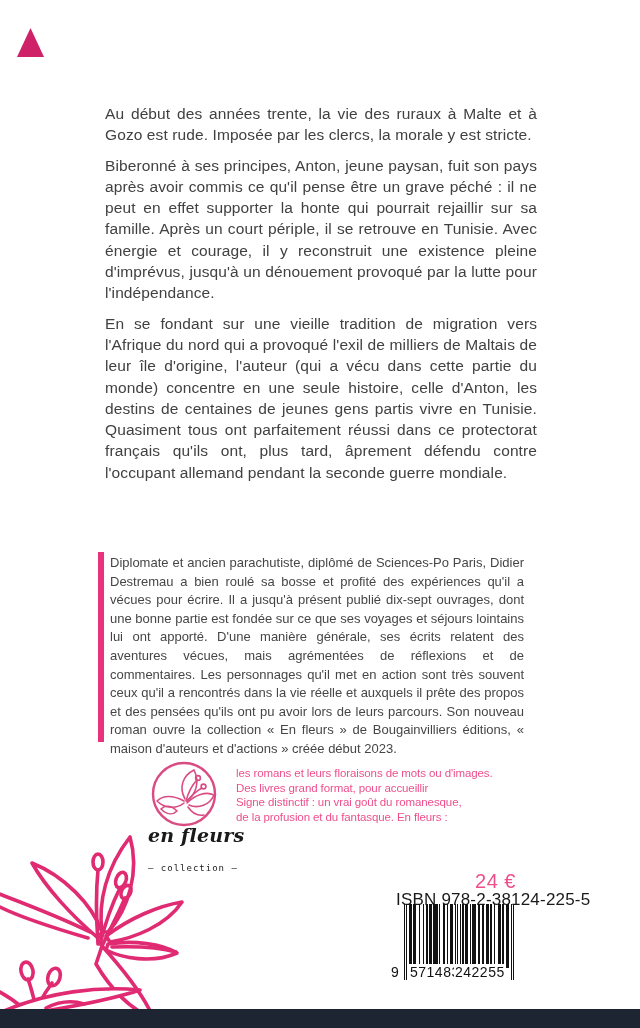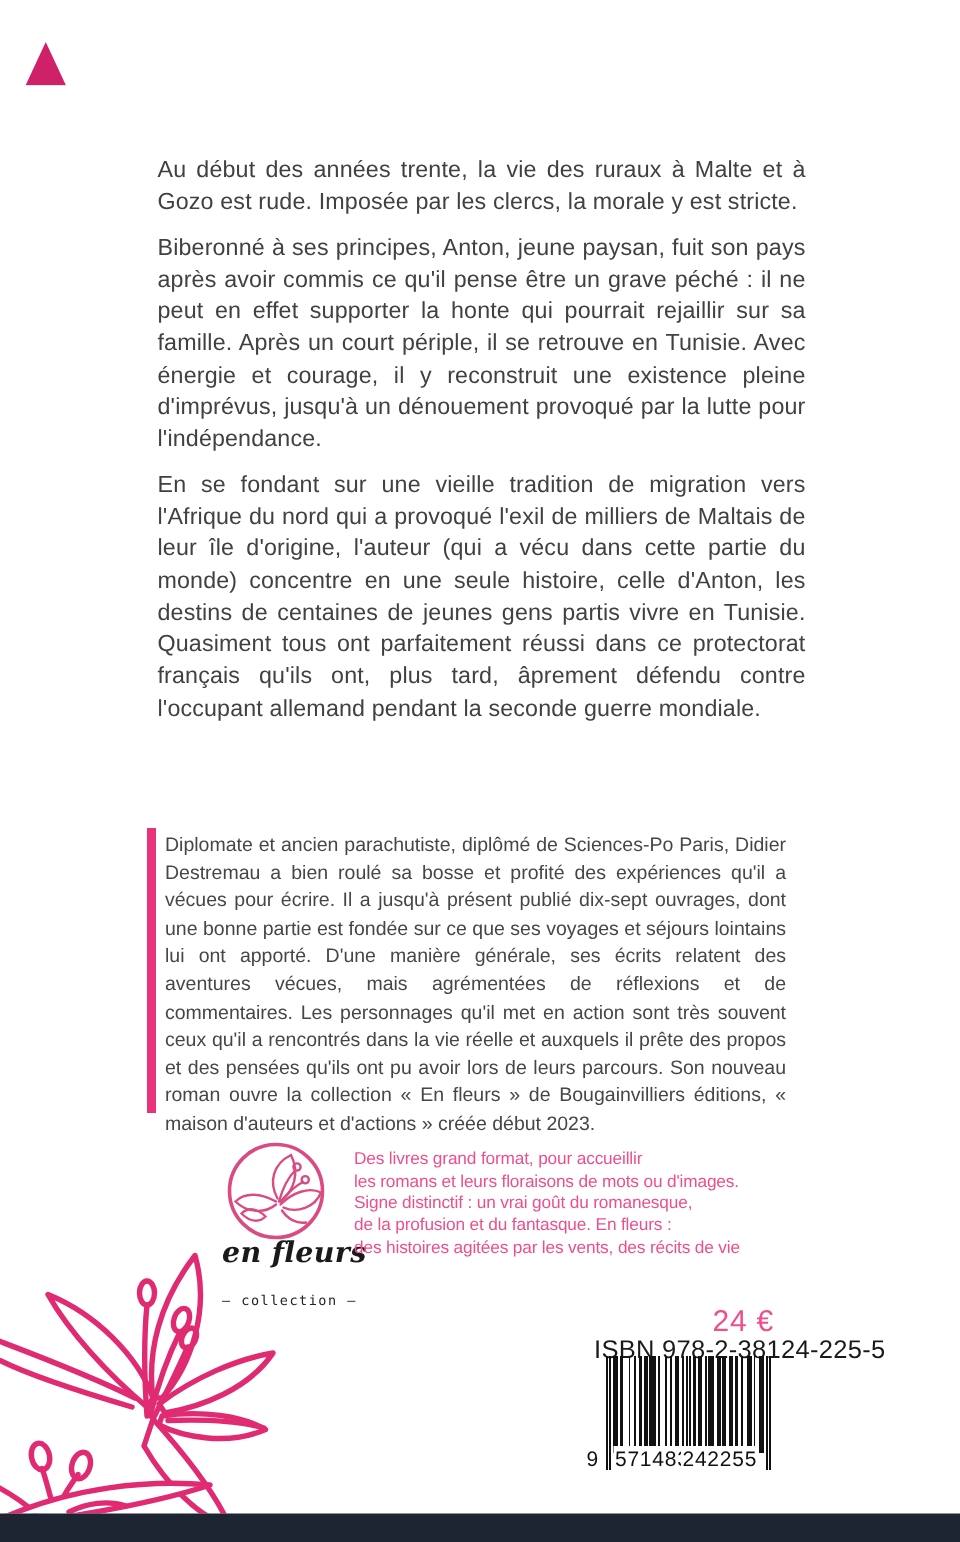--- a/index.html
+++ b/index.html
@@ -124,25 +124,24 @@
       <path d="M39,40 C45,33 50,29 54,27"></path>
       <circle class="tip" cx="55.5" cy="25.5" r="2.4"></circle>
       <path d="M29,50 C23,44 17,44 13,48 C19,54 25,54 29,50 Z"></path>
       <path d="M40,46 C44,52 50,55 56,54"></path>
     </svg>
     <div class="name">en fleurs</div>
     <div class="sub">–  collection  –</div>
   </div>
 
   <div class="collection-desc">
+    <div>les romans et leurs floraisons de mots ou d'images.</div>
     <div>Des livres grand format, pour accueillir</div>
-    <div>les romans et leurs floraisons de mots ou d'images.</div>
     <div>Signe distinctif : un vrai goût du romanesque,</div>
     <div>de la profusion et du fantasque. En fleurs :</div>
-    <div>des histoires agitées par les vents, des récits de vie</div>
   </div>
 
   <div class="price">24 €</div>
   <div class="isbn-label">ISBN 978-2-38124-225-5</div>
 
   <div class="barcode">
     <svg viewBox="0 0 95 66" preserveAspectRatio="none" shape-rendering="crispEdges">
 
       <rect class="barcode-bar" x="0" y="0" width="1" height="66"></rect>
       <rect class="barcode-bar" x="2" y="0" width="1" height="66"></rect>

